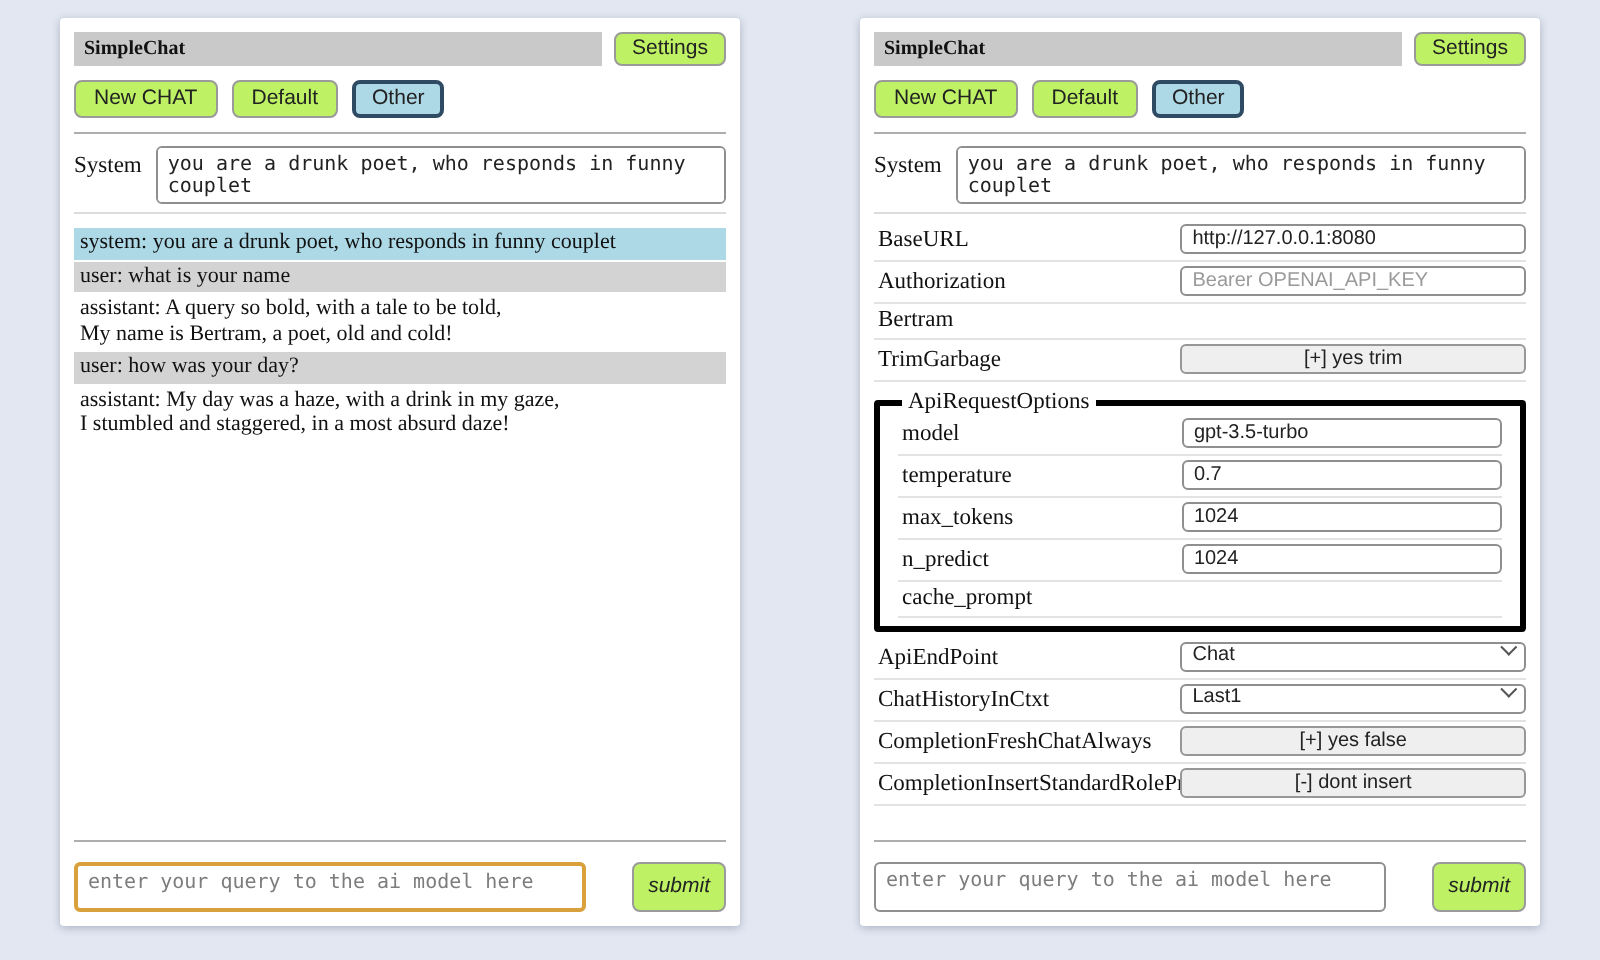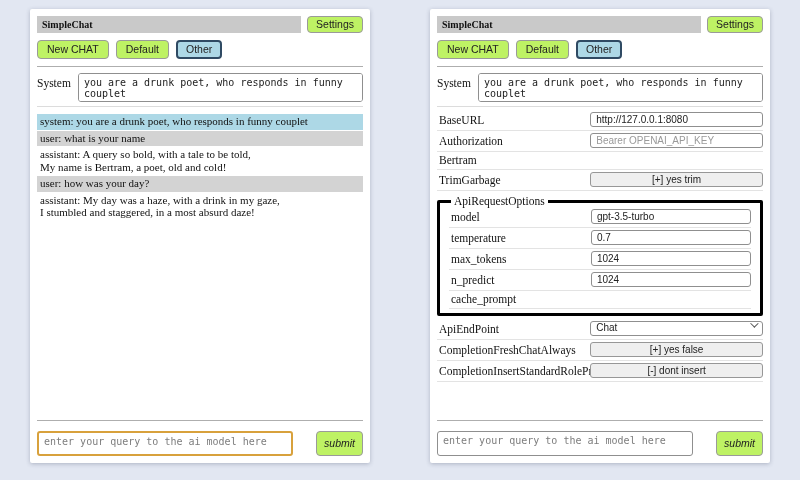--- a/index.html
+++ b/index.html
@@ -199,20 +199,27 @@
   </fieldset>
   <div>
   <div class="srow">
     <span class="slabel">ApiEndPoint</span>
     <div class="sselect">
       <span>Chat</span>
       <span class="chev"></span>
     </div>
   </div>
 
+  <div class="srow">
+    <span class="slabel">ChatHistoryInCtxt</span>
+    <div class="sselect">
+      <span>Last1</span>
+      <span class="chev"></span>
+    </div>
+  </div>
 
   <div class="srow">
     <span class="slabel">CompletionFreshChatAlways</span>
     <button class="sbutton">[+] yes false</button>
   </div>
 
   <div class="srow">
     <span class="slabel">CompletionInsertStandardRolePrefix</span>
     <button class="sbutton">[-] dont insert</button>
   </div>

